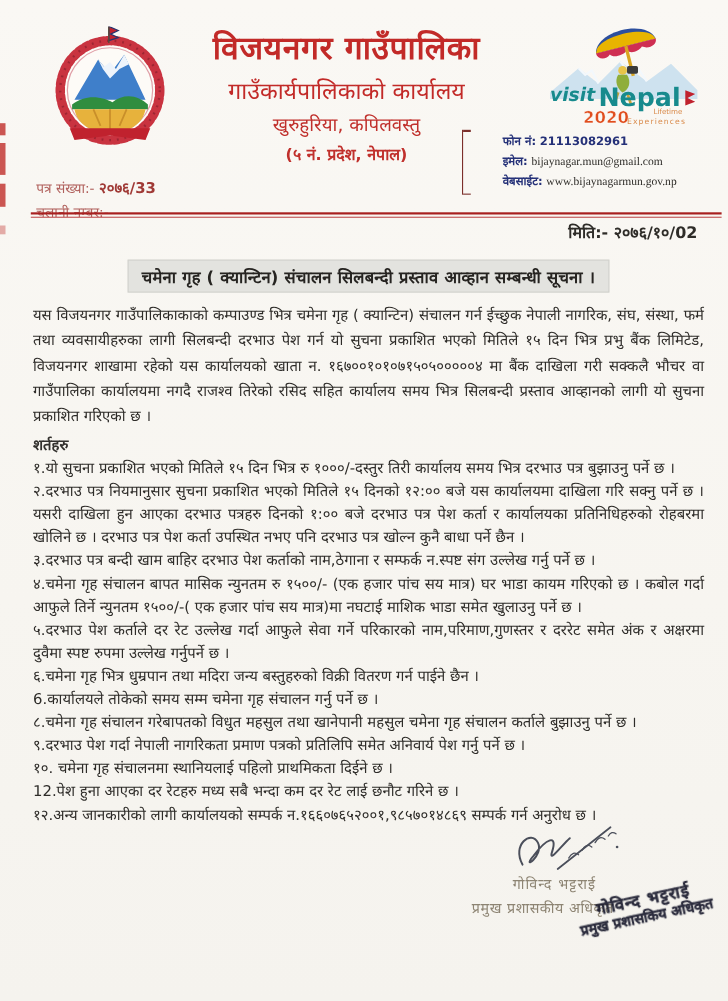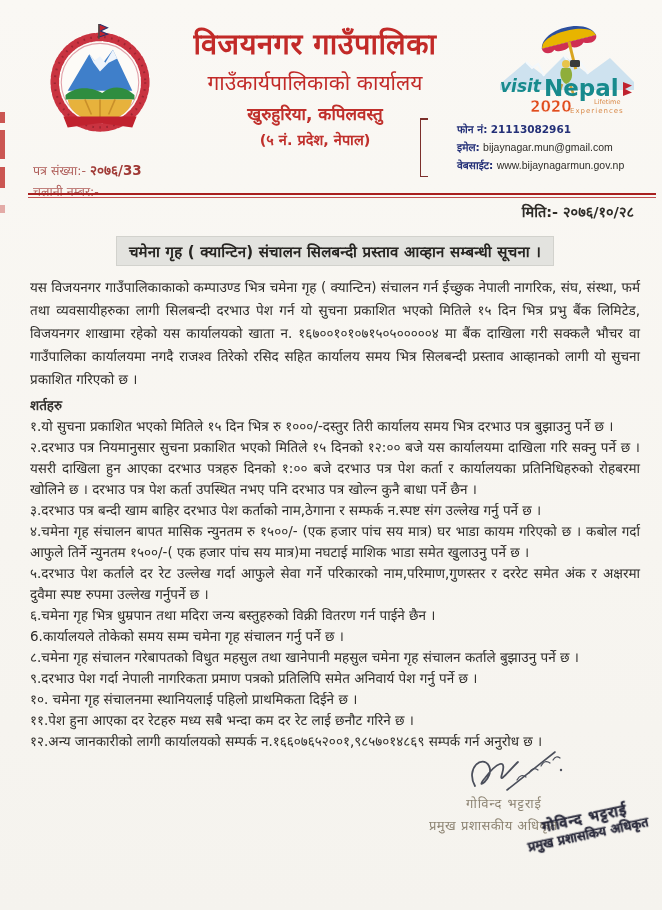--- a/index.html
+++ b/index.html
@@ -10,29 +10,29 @@
     color:#33312e;overflow:hidden;
   }
   
   .edge-mark{position:absolute;left:0;width:5px;background:#c33a35;opacity:.85;}
   .em1{top:112px;height:11px}.em2{top:130px;height:29px}.em3{top:167px;height:21px}.em4{top:205px;height:8px;opacity:.4}
   
   .emblem{position:absolute;left:46px;top:24px;width:108px;height:112px;}
   .head-center{position:absolute;left:140px;top:26px;width:350px;text-align:center;}
   .mun-title{font-size:29px;font-weight:bold;color:#c22a28;letter-spacing:.5px;line-height:36px;}
   .office-title{font-size:21px;font-weight:normal;color:#c22a28;margin-top:8px;line-height:26px;}
-  .addr-line{font-size:17px;font-weight:bold;color:#c0302c;margin-top:8px;line-height:21px;}
+  .addr-line{font-size:17px;font-weight:normal;color:#c0302c;margin-top:8px;line-height:21px;}
   .prov-line{font-size:14.5px;font-weight:bold;color:#c0302c;margin-top:4px;}
   .visit-logo{position:absolute;left:492px;top:12px;width:152px;height:108px;}
   .contact{position:absolute;left:420px;top:118px;width:232px;padding-left:10px;border-left:1.5px solid #7c2f2b;}
   .contact::before,.contact::after{content:"";position:absolute;left:0;width:7px;height:1.5px;background:#7c2f2b;}
   .contact::before{top:0}.contact::after{bottom:0}
   .c-row{font-size:10.5px;line-height:13px;margin:5px 0;white-space:nowrap;}
   .c-label{font-weight:bold;color:#253178;padding-left:26px;}
-  .c-val{color:#2e2c28;font-family:Liberation Sans, sans-serif;}
+  .c-val{color:#2e2c28;font-family:Liberation Serif, serif;}
   .c-val.navy{color:#253178;font-family:"DejaVu Sans",sans-serif;font-weight:bold;}
   .meta-left{position:absolute;left:33px;top:160px;font-size:12.5px;line-height:21px;color:#b0605c;}
   .meta-left .num{color:#a03a36;font-weight:bold;font-size:13.5px;}
   .red-rule{position:absolute;left:28px;right:6px;top:193px;height:2px;border-top:2.5px solid #a8201f;border-bottom:1.5px solid #c05050;}
   
   .content{position:absolute;left:30px;right:22px;top:200px;}
   .date-row{text-align:right;font-size:14.5px;font-weight:bold;color:#2e2c28;padding-right:6px;line-height:24px;}
   .notice-title{display:table;margin:12px auto 10px auto;background:#e3e3df;border:1px solid #d2d2cd;
     padding:4px 12px;font-size:15px;font-weight:bold;color:#262421;letter-spacing:.2px;}
   .body-par{font-size:13.5px;line-height:23px;text-align:justify;margin:6px 0 0 0;color:#2e2c29;}
@@ -133,40 +133,40 @@
     <div>
       <span>चलानी नम्बर:-</span>
     </div>
   </div>
 
   <div class="red-rule"></div>
 
   <div class="content">
     <div class="date-row">
       <span>मिति:-</span>
-      <span>२०७६/१०/२८</span>
+      <span>२०७६/१०/02</span>
     </div>
 
     <div class="notice-title">चमेना गृह ( क्यान्टिन) संचालन सिलबन्दी प्रस्ताव आव्हान सम्बन्धी सूचना ।</div>
 
     <p class="body-par">यस विजयनगर गाउँपालिकाकाको कम्पाउण्ड भित्र चमेना गृह ( क्यान्टिन) संचालन गर्न ईच्छुक नेपाली नागरिक, संघ, संस्था, फर्म तथा व्यवसायीहरुका लागी सिलबन्दी दरभाउ पेश गर्न यो सुचना प्रकाशित भएको मितिले १५ दिन भित्र प्रभु बैंक लिमिटेड, विजयनगर शाखामा रहेको यस कार्यालयको खाता न. १६७००१०१०७१५०५०००००४ मा बैंक दाखिला गरी सक्कलै भौचर वा गाउँपालिका कार्यालयमा नगदै राजश्व तिरेको रसिद सहित कार्यालय समय भित्र सिलबन्दी प्रस्ताव आव्हानको लागी यो सुचना प्रकाशित गरिएको छ ।</p>
 
     <div class="terms-head">शर्तहरु</div>
 
     <div class="term">१.यो सुचना प्रकाशित भएको मितिले १५ दिन भित्र रु १०००/-दस्तुर तिरी कार्यालय समय भित्र दरभाउ पत्र बुझाउनु पर्ने छ ।</div>
     <div class="term">२.दरभाउ पत्र नियमानुसार सुचना प्रकाशित भएको मितिले १५ दिनको १२:०० बजे यस कार्यालयमा दाखिला गरि सक्नु पर्ने छ ।यसरी दाखिला हुन आएका दरभाउ पत्रहरु दिनको १:०० बजे दरभाउ पत्र पेश कर्ता र कार्यालयका प्रतिनिधिहरुको रोहबरमा खोलिने छ । दरभाउ पत्र पेश कर्ता उपस्थित नभए पनि दरभाउ पत्र खोल्न कुनै बाधा पर्ने छैन ।</div>
     <div class="term">३.दरभाउ पत्र बन्दी खाम बाहिर दरभाउ पेश कर्ताको नाम,ठेगाना र सम्फर्क न.स्पष्ट संग उल्लेख गर्नु पर्ने छ ।</div>
     <div class="term">४.चमेना गृह संचालन बापत मासिक न्युनतम रु १५००/- (एक हजार पांच सय मात्र) घर भाडा कायम गरिएको छ । कबोल गर्दा आफुले तिर्ने न्युनतम १५००/-( एक हजार पांच सय मात्र)मा नघटाई माशिक भाडा समेत खुलाउनु पर्ने छ ।</div>
     <div class="term">५.दरभाउ पेश कर्ताले दर रेट उल्लेख गर्दा आफुले सेवा गर्ने परिकारको नाम,परिमाण,गुणस्तर र दररेट समेत अंक र अक्षरमा दुवैमा स्पष्ट रुपमा उल्लेख गर्नुपर्ने छ ।</div>
     <div class="term">६.चमेना गृह भित्र धुम्रपान तथा मदिरा जन्य बस्तुहरुको विक्री वितरण गर्न पाईने छैन ।</div>
     <div class="term">6.कार्यालयले तोकेको समय सम्म चमेना गृह संचालन गर्नु पर्ने छ ।</div>
     <div class="term">८.चमेना गृह संचालन गरेबापतको विधुत महसुल तथा खानेपानी महसुल चमेना गृह संचालन कर्ताले बुझाउनु पर्ने छ ।</div>
     <div class="term">९.दरभाउ पेश गर्दा नेपाली नागरिकता प्रमाण पत्रको प्रतिलिपि समेत अनिवार्य पेश गर्नु पर्ने छ ।</div>
     <div class="term">१०. चमेना गृह संचालनमा स्थानियलाई पहिलो प्राथमिकता दिईने छ ।</div>
-    <div class="term">११.पेश हुना आएका दर रेटहरु मध्य सबै भन्दा कम दर रेट लाई छनौट गरिने छ ।</div>
+    <div class="term">12.पेश हुना आएका दर रेटहरु मध्य सबै भन्दा कम दर रेट लाई छनौट गरिने छ ।</div>
     <div class="term">१२.अन्य जानकारीको लागी कार्यालयको सम्पर्क न.१६६०७६५२००१,९८५७०१४८६९ सम्पर्क गर्न अनुरोध छ ।</div>
 
     <div class="sig-block">
       <svg class="sig-scribble" width="130" height="58" viewBox="0 0 130 58">
         <path d="M20 40 C10 22 28 8 34 20 C40 32 18 46 30 32 C42 16 52 12 47 28 C43 40 56 22 63 16" fill="none" stroke="#4b4f5b" stroke-width="1.8" stroke-linecap="round"></path>
         <path d="M52 44 L100 6" stroke="#4b4f5b" stroke-width="1.6" stroke-linecap="round"></path>
         <path d="M62 34 q4 -7 9 -3 M74 27 q4 -7 9 -3 M86 20 q4 -7 9 -3 M98 14 q3 -5 7 -2" fill="none" stroke="#4b4f5b" stroke-width="1.2" stroke-linecap="round"></path>
         <circle cx="106" cy="24" r="1.2" fill="#4b4f5b"></circle>
       </svg>
       <div class="typed-name">गोविन्द भट्टराई</div>

